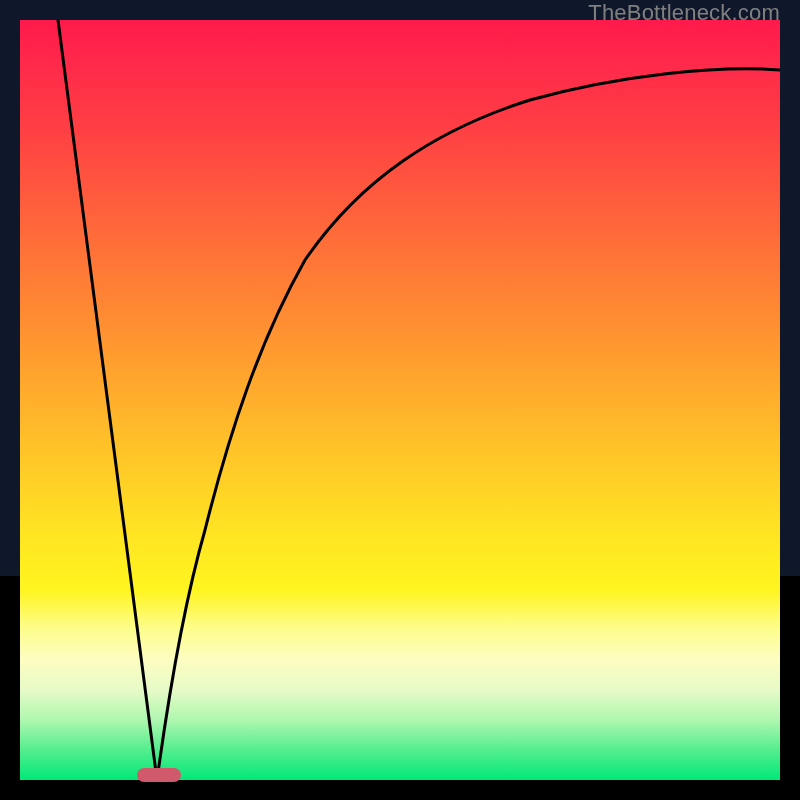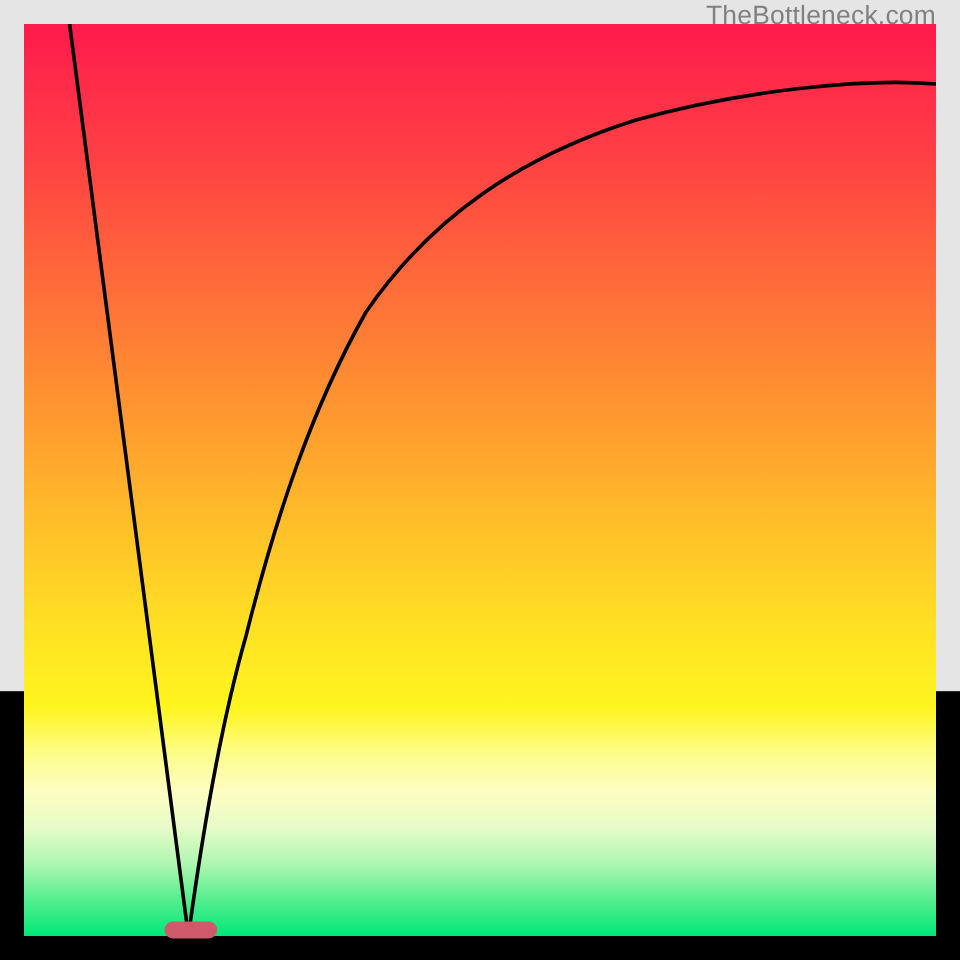--- a/index.html
+++ b/index.html
@@ -8,21 +8,21 @@
     width: 800px;
     height: 800px;
     background: #000;
     overflow: hidden;
     font-family: Arial, Helvetica, sans-serif;
   }
   .chart-container {
     position: relative;
     width: 800px;
     height: 576px;
-    background: #e5e5e5;
+    background: #0f172a;
   }
   .plot-area {
     position: absolute;
     left: 20px;
     top: 20px;
     width: 760px;
     height: 760px;
     background: linear-gradient(
       to bottom,
       #ff1a4b 0%,

